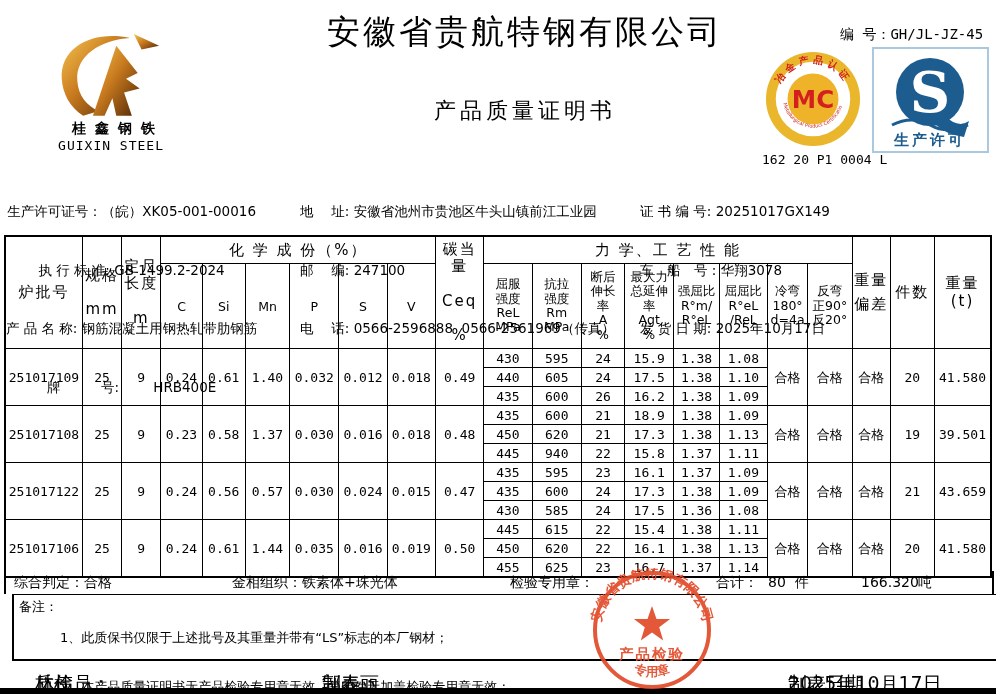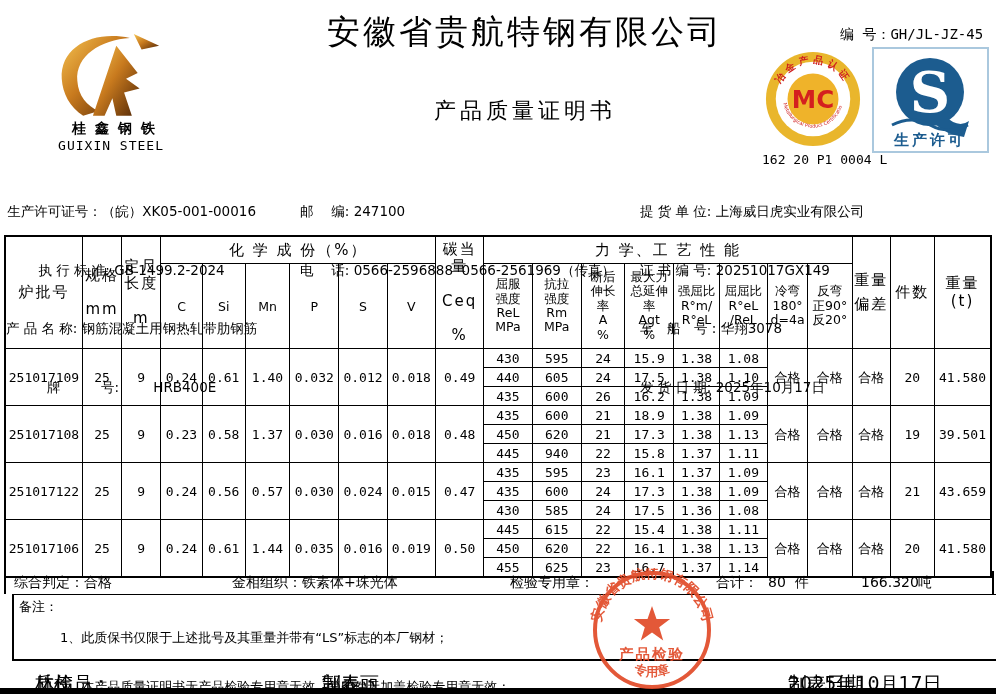--- a/index.html
+++ b/index.html
@@ -105,25 +105,25 @@
     </svg>
   </div>
 
   <div class="icol icol1">
     <div><span>生产许可证号：</span><span class="ival">（皖）XK05-001-00016</span></div>
     <div><span>执 行 标 准: </span><span class="ival">GB 1499.2-2024</span></div>
     <div><span>产 品 名 称: </span><span class="ival">钢筋混凝土用钢热轧带肋钢筋</span></div>
     <div><span>牌　　　号: </span><span class="ival indent">HRB400E</span></div>
   </div>
   <div class="icol icol2">
+    <div><span>地　 址: </span><span class="ival">安徽省池州市贵池区牛头山镇前江工业园</span></div>
     <div><span>邮　 编: </span><span class="ival">247100</span></div>
     <div><span>电　 话: </span><span class="ival">0566-2596888  0566-2561969（传真）</span></div>
   </div>
   <div class="icol icol3">
-    <div><span>提 货 单 位: </span><span class="ival">上海威日虎实业有限公司</span></div>
     <div><span>证 书 编 号: </span><span class="ival">20251017GX149</span></div>
     <div><span>车　船　号 : </span><span class="ival">华翔3078</span></div>
     <div><span>发 货 日 期: </span><span class="ival">2025年10月17日</span></div>
   </div>
 
   <table class="cert">
     <colgroup>
       <col style="width:77px">
         <col style="width:39px">
         <col style="width:39px">

